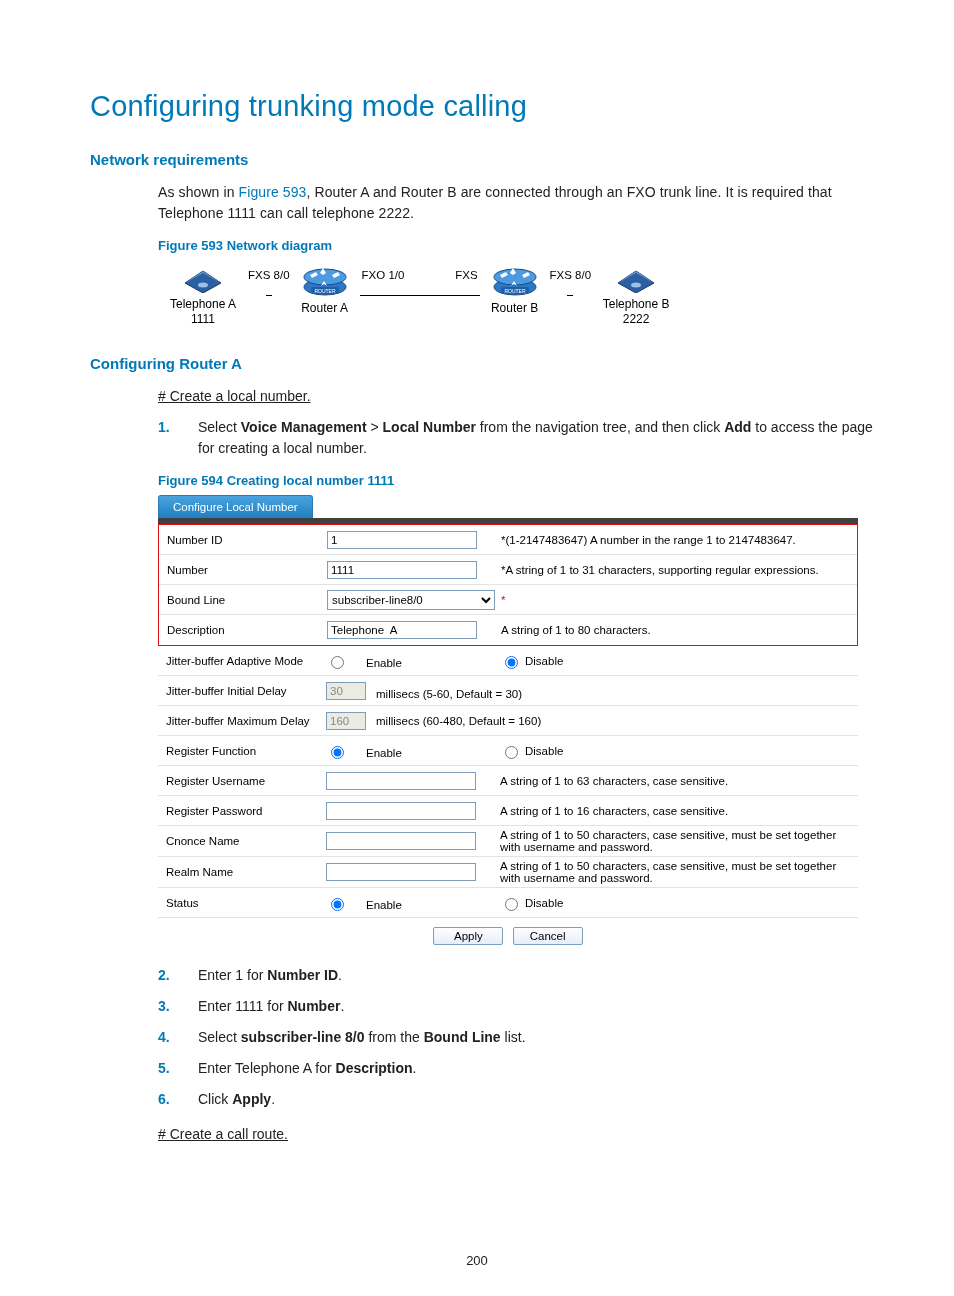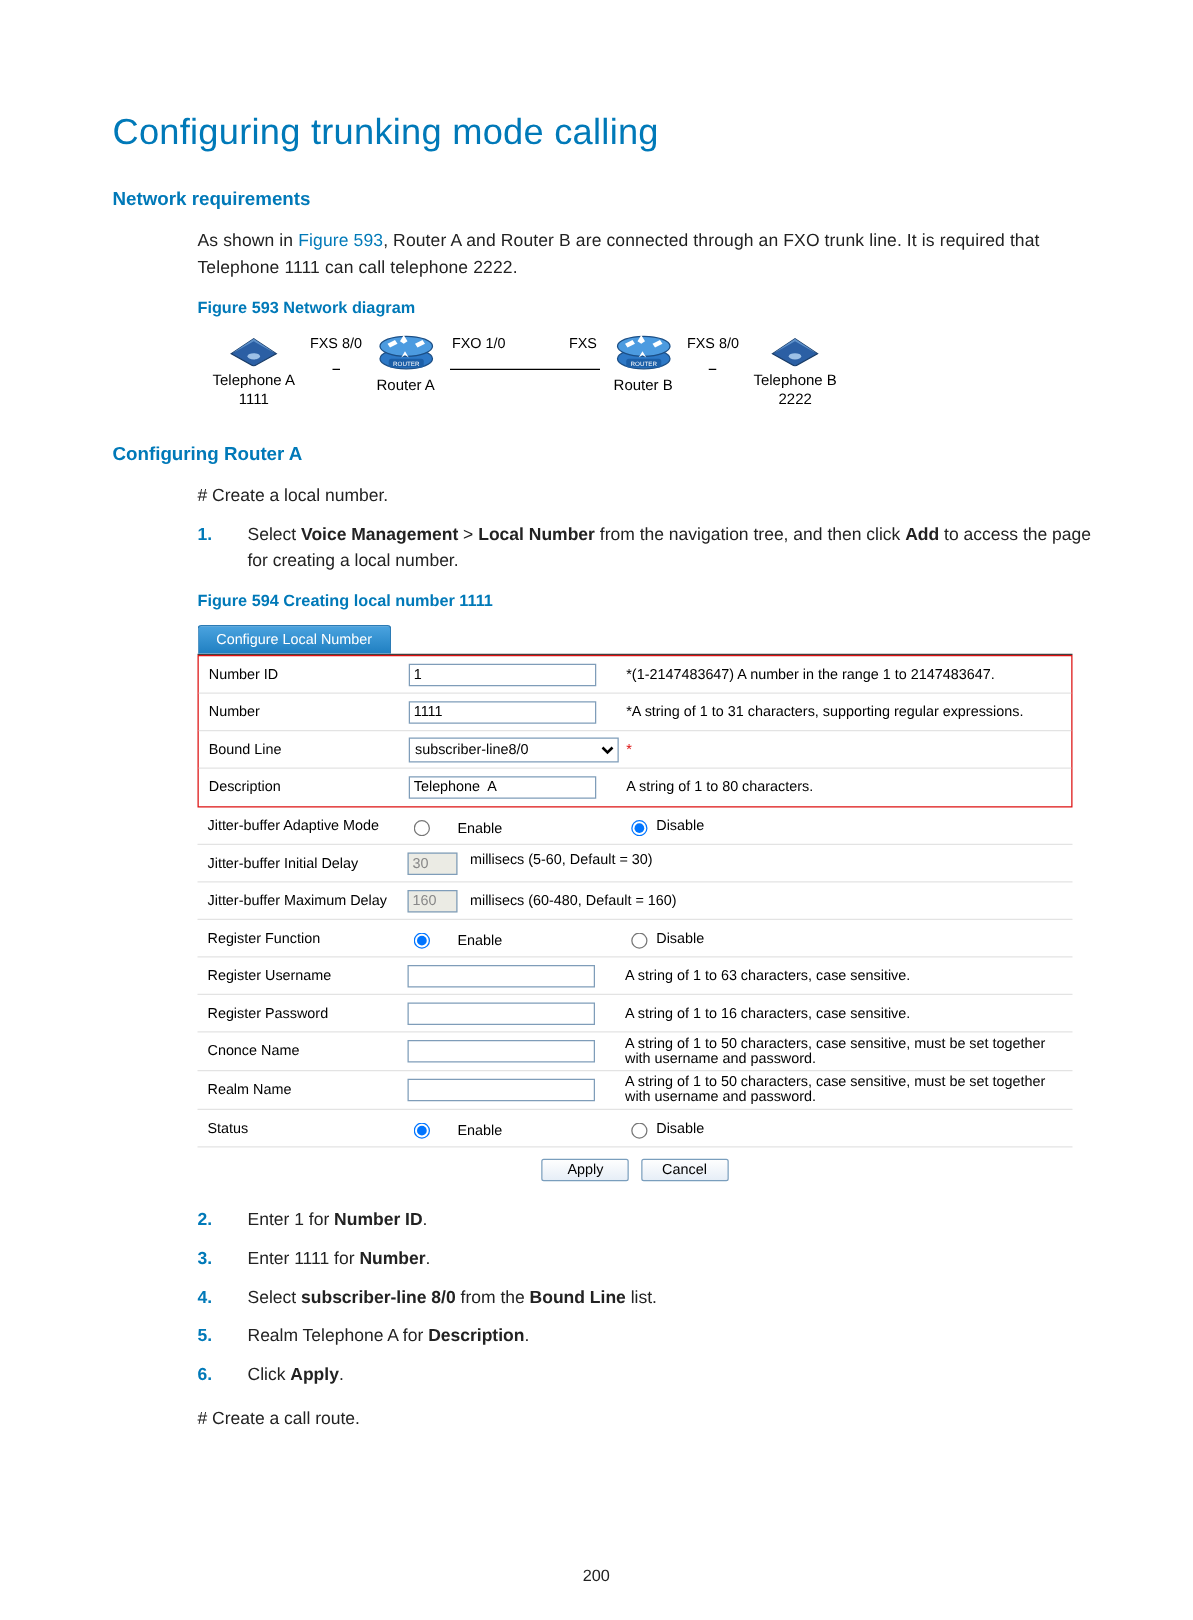--- a/index.html
+++ b/index.html
@@ -53,21 +53,21 @@
     color: #000;
   }
   .node { display: flex; flex-direction: column; align-items: center; width: 90px; }
   .node-label { text-align: center; margin-top: 4px; line-height: 1.25; }
   .port-label { font-size: 11.5px; margin: 6px 0 0 0; }
   .wire { height: 22px; border-top: 1.5px solid #000; margin-top: 14px; }
   .wire.short { width: 6px; }
   .phone-icon svg, .router-icon svg { display: block; }
   .ports { display:flex; flex-direction:column; align-items:center;}
   
-  .hash { margin: 0 0 10px 68px; line-height:1.5;}
+  .hash { margin: 0 0 10px 68px; line-height:1.5;text-decoration:underline;}
   ol.steps {
     margin: 0 0 14px 68px;
     padding: 0 0 0 30px;
     list-style: none;
   }
   ol.steps > li {
     position: relative;
     margin: 0 0 10px 0;
     padding-left: 10px;
     line-height: 1.5;
@@ -81,21 +81,21 @@
   }
   
   .form-shot {
     margin: 0 0 20px 68px;
     width: 700px;
     font-size: 11.5px;
     color: #000;
     font-family: Tahoma, Arial, sans-serif;
   }
   .tabbar {
-    border-bottom: 1px solid #404040;
+    border-bottom: 6px solid #404040;
     display: flex;
     align-items: flex-end;
     height: 26px;
   }
   .tab-active {
     background: linear-gradient(#4aa3df,#1f7fc1);
     color: #fff;
     padding: 5px 14px 5px 14px;
     border: 1px solid #2b7bb5;
     border-bottom: none;
@@ -284,21 +284,21 @@
           <input type="radio" style="">
           <span>Enable</span>
         </div>
       <div class="fl-radio2">
           <input type="radio" checked="" style="">
           <span>Disable</span>
         </div>
     </div>
     <div class="form-row">
       <div class="fl-label">Jitter-buffer Initial Delay</div>
-      <div class="fl-input" style="width:auto;flex:0 0 auto;display:flex;align-items:flex-start;gap:10px;">
+      <div class="fl-input" style="width:auto;flex:0 0 auto;display:flex;align-items:flex-end;gap:10px;">
         <input type="text" class="small" disabled="" value="30" style="">
         <span>millisecs (5-60, Default = 30)</span>
       </div>
     </div>
     <div class="form-row">
       <div class="fl-label">Jitter-buffer Maximum Delay</div>
       <div class="fl-input" style="width:auto;flex:0 0 auto;display:flex;align-items:center;gap:10px;">
         <input type="text" class="small" disabled="" value="160" style="">
         <span>millisecs (60-480, Default = 160)</span>
       </div>
@@ -360,21 +360,21 @@
     <li>
       <span class="num">3.</span>
       <span>Enter 1111 for </span><b>Number</b><span>.</span>
     </li>
     <li>
       <span class="num">4.</span>
       <span>Select </span><b>subscriber-line 8/0</b><span> from the </span><b>Bound Line</b><span> list.</span>
     </li>
     <li>
       <span class="num">5.</span>
-      <span>Realm Telephone A for </span><b>Description</b><span>.</span>
+      <span>Enter Telephone A for </span><b>Description</b><span>.</span>
     </li>
     <li>
       <span class="num">6.</span>
       <span>Click </span><b>Apply</b><span>.</span>
     </li>
   </ol>
 
   <p class="hash"># Create a call route.</p>
 
   <div class="pagenum">200</div>

